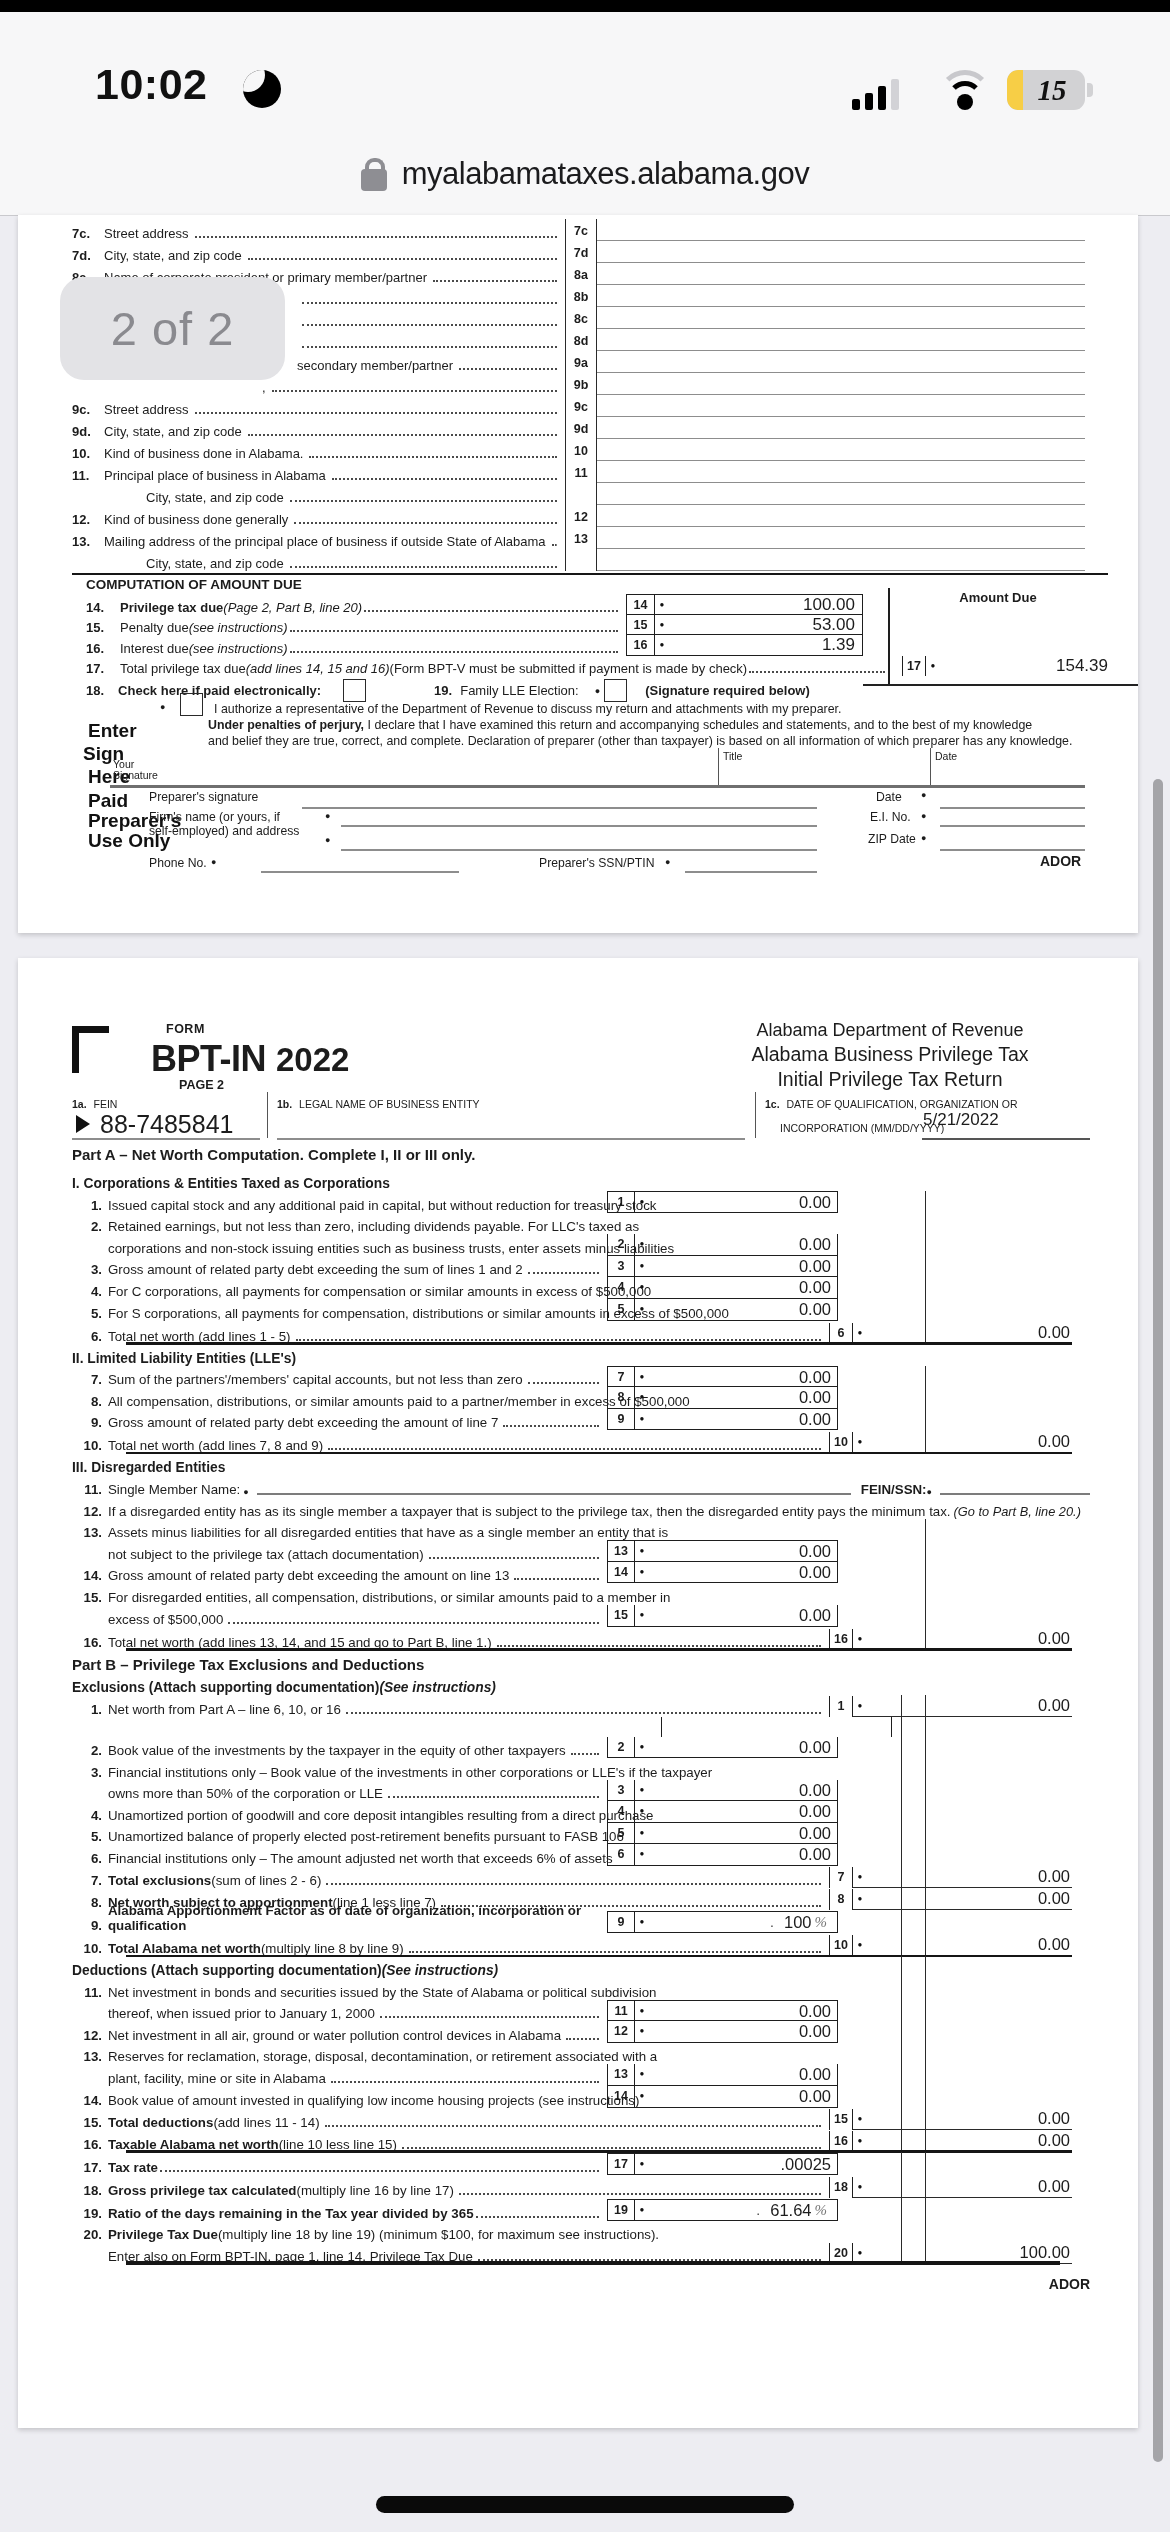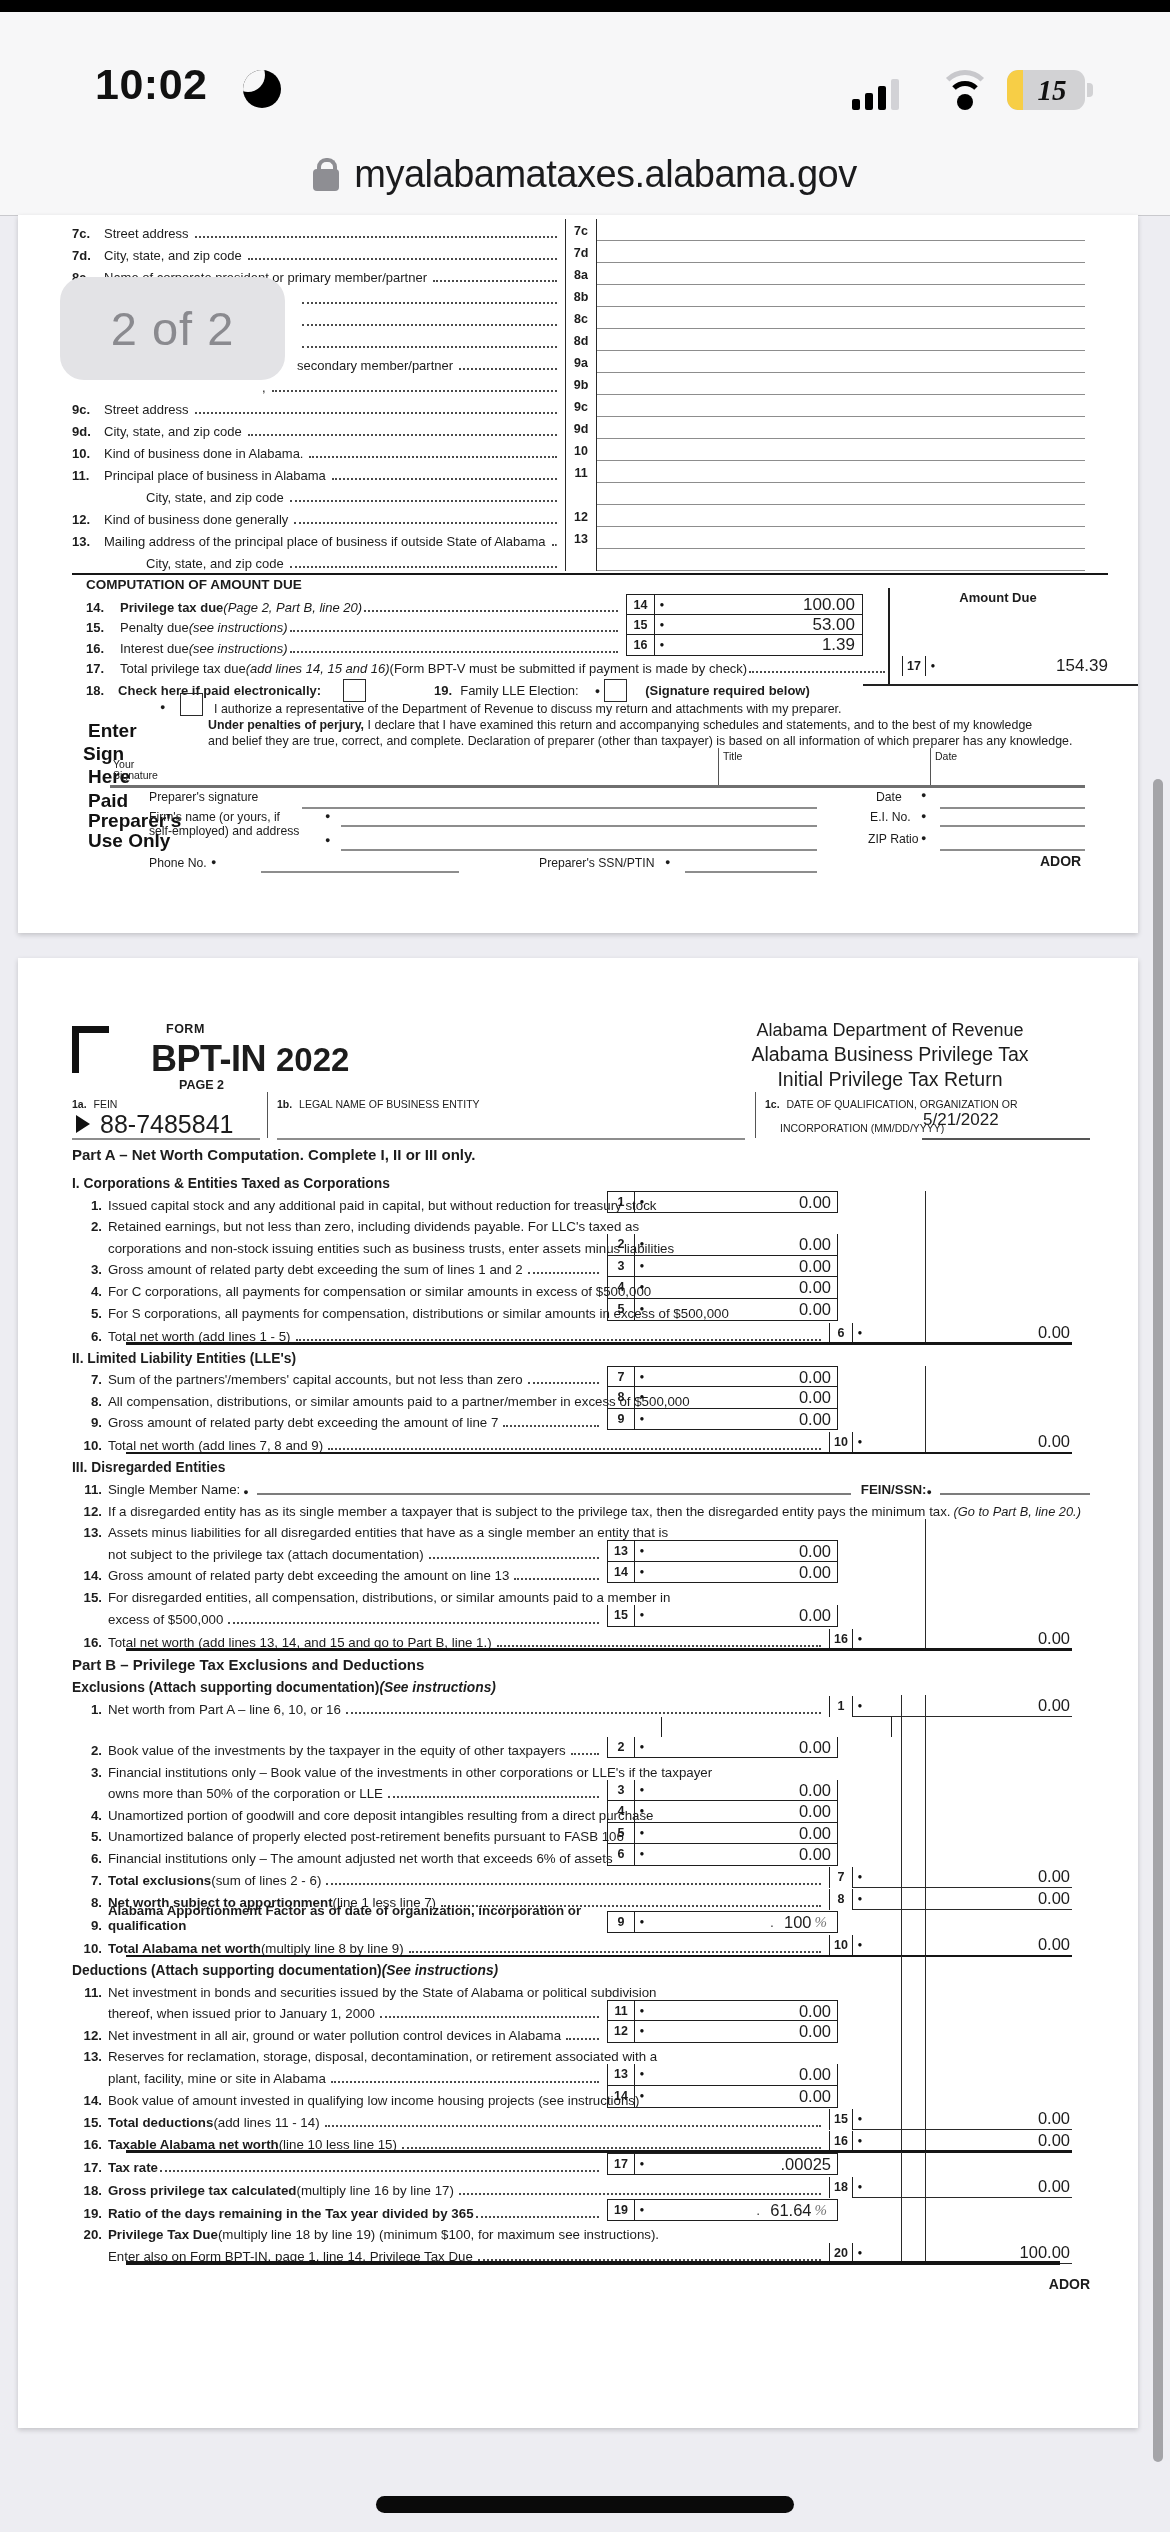--- a/index.html
+++ b/index.html
@@ -19,21 +19,21 @@
   .wifi .w1{width:44px;height:44px;margin-left:-26px;top:0;border-width:5px;border-top-color:#c8c8cc;}
   .wifi .w2{width:26px;height:26px;margin-left:-17px;top:11px;border-width:5px;}
   .wifi .w3{width:6px;height:6px;margin-left:-7px;top:24px;border-width:5px;border-top-color:#000;border-radius:50%;background:#000;}
   .battery{position:absolute;left:1007px;top:58px;width:78px;height:40px;background:#d2d2d4;border-radius:11px;overflow:hidden;}
   .battery .lvl{position:absolute;left:0;top:0;width:16px;height:40px;background:#f7ce46;border-radius:11px 0 0 11px;}
   .battery .pct{position:absolute;left:0;top:0;width:78px;height:40px;display:flex;align-items:center;justify-content:center;font-size:29px;font-weight:bold;color:#111;padding-left:6px;box-sizing:border-box;}
   .batnub{position:absolute;left:1087px;top:71px;width:6px;height:14px;background:#d2d2d4;border-radius:0 4px 4px 0;}
   .urlrow{position:absolute;left:0;top:132px;width:1170px;height:60px;display:flex;align-items:center;justify-content:center;gap:15px;}
   .lock{position:relative;width:26px;height:22px;background:#8e8e93;border-radius:4px;margin-top:12px;}
   .lock:before{content:"";position:absolute;left:4px;top:-11px;width:12px;height:14px;border:4px solid #8e8e93;border-bottom:none;border-radius:9px 9px 0 0;}
-  .url{font-size:38px;color:#1b1b1d;letter-spacing:-.5px;}
+  .url{font-size:31px;color:#1b1b1d;letter-spacing:-.5px;}
   
   .page{position:absolute;left:18px;width:1120px;background:#fff;box-shadow:0 2px 5px rgba(0,0,0,.18);color:#1c1c1c;}
   #page1{top:215px;height:718px;}
   #page2{top:958px;height:1470px;}
   
   .addr{padding:4px 53px 0 54px;}
   .arow{display:flex;align-items:flex-end;height:22px;font-size:13px;}
   .alab{width:493px;display:flex;align-items:flex-end;box-sizing:border-box;}
   .anum{font-weight:bold;width:32px;flex:none;}
   .atext{white-space:nowrap;padding-right:4px;}
@@ -381,21 +381,21 @@
     <div class="abs uline" style="left: 922px; top: 592px; width: 145px;"></div>
     <div class="abs prepl" style="left: 131px; top: 595px;">Firm's name (or yours, if</div>
     <div class="abs prepl" style="left: 131px; top: 609px;">self-employed) and address</div>
     <div class="abs bull8" style="left: 307px; top: 596px;">●</div>
     <div class="abs uline" style="left: 323px; top: 610px; width: 476px;"></div>
     <div class="abs bull8" style="left: 307px; top: 620px;">●</div>
     <div class="abs uline" style="left: 323px; top: 634px; width: 476px;"></div>
     <div class="abs prepl" style="left: 852px; top: 595px;">E.I. No.</div>
     <div class="abs bull8" style="left: 903px; top: 596px;">●</div>
     <div class="abs uline" style="left: 922px; top: 610px; width: 145px;"></div>
-    <div class="abs prepl" style="left: 850px; top: 617px;">ZIP Ratio</div>
+    <div class="abs prepl" style="left: 850px; top: 617px;">ZIP Date</div>
     <div class="abs bull8" style="left: 903px; top: 618px;">●</div>
     <div class="abs uline" style="left: 922px; top: 634px; width: 145px;"></div>
     <div class="abs prepl" style="left: 131px; top: 641px;">Phone No.</div>
     <div class="abs bull8" style="left: 193px; top: 642px;">●</div>
     <div class="abs uline" style="left: 243px; top: 656px; width: 198px;"></div>
     <div class="abs prepl" style="left: 521px; top: 641px;">Preparer's SSN/PTIN</div>
     <div class="abs bull8" style="left: 647px; top: 642px;">●</div>
     <div class="abs uline" style="left: 667px; top: 656px; width: 132px;"></div>
     <div class="abs ador" style="left: 1022px; top: 638px; width: 45px;">ADOR</div>
   </div>

